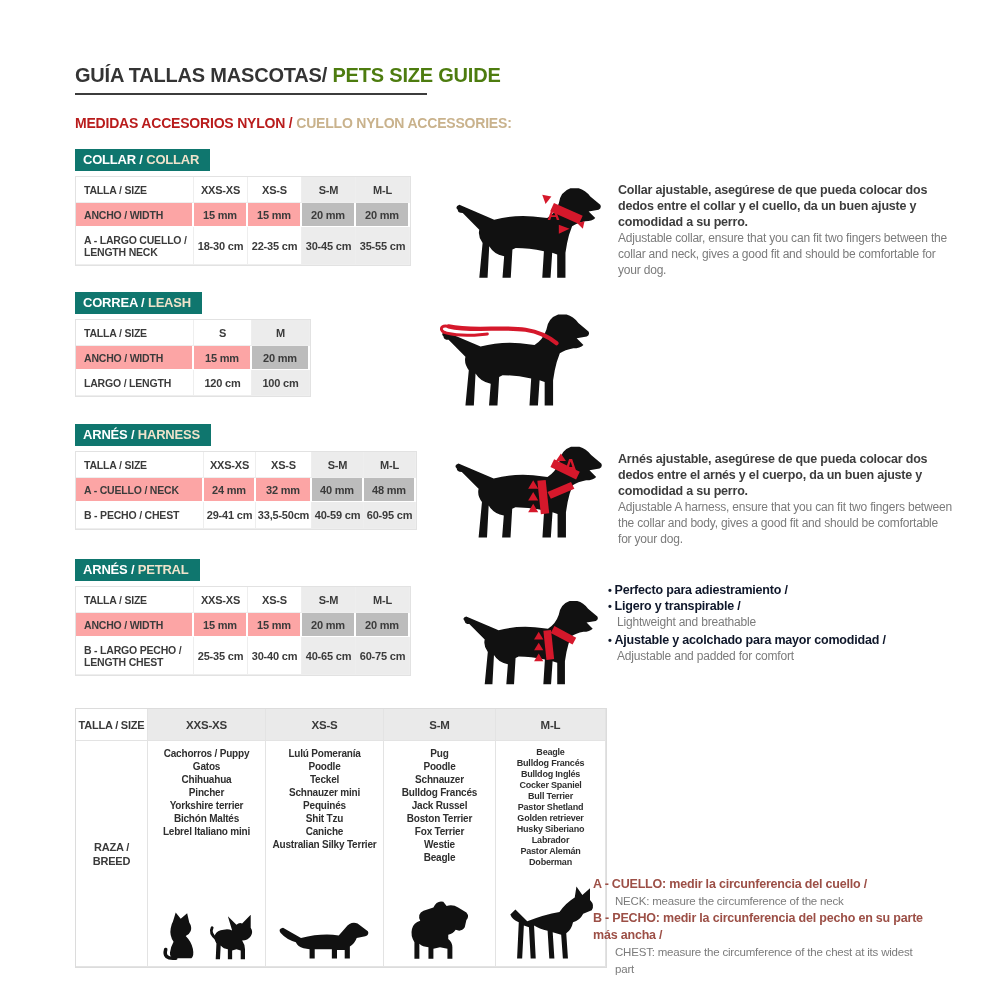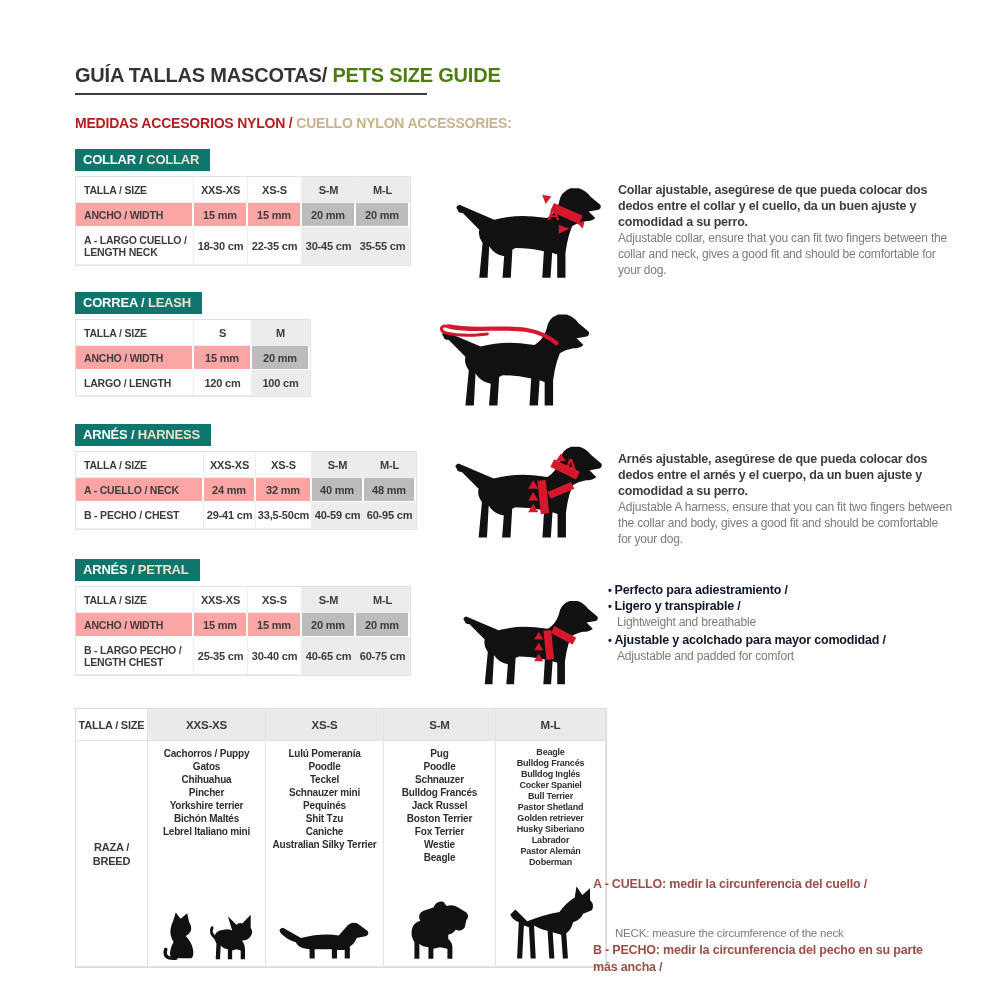--- a/index.html
+++ b/index.html
@@ -51,21 +51,21 @@
   .bh { font-size:11.5px; font-weight:bold; background:#eaeaea; }
   .bh.first { background:#ffffff; font-size:11px; }
   .bcell { flex-direction:column; justify-content:flex-start; padding:6px 2px 4px; }
   .blist { font-size:10px; font-weight:bold; line-height:13px; white-space:pre-line; color:#2f2f2f; }
   .blist.small { font-size:9px; line-height:11px; }
   .bfig { margin-top:auto; display:flex; align-items:flex-end; justify-content:center; gap:6px; }
   .breed-label { font-size:11px; font-weight:bold; white-space:pre-line; line-height:14px; }
 
   
   .notes .n-es { font-size:12.5px; font-weight:bold; color:#9c4f46; line-height:17px; }
-  .notes .n-en { font-size:11.5px; color:#7b7b7b; line-height:17px; padding-left:22px;margin-top:32px; }
+  .notes .n-en { font-size:11.5px; color:#7b7b7b; line-height:17px; padding-left:22px; }
 
   svg { display:block; }
   .dog-fill { fill:#111111; }
   .red { fill:#d5182b; }
   .red-stroke { stroke:#d5182b; fill:none; }
   .dog-letter { font-family:"Liberation Sans", sans-serif; font-size:21px; font-weight:bold; fill:#d5182b; }
 </style>
 </head>
 <body>
 

